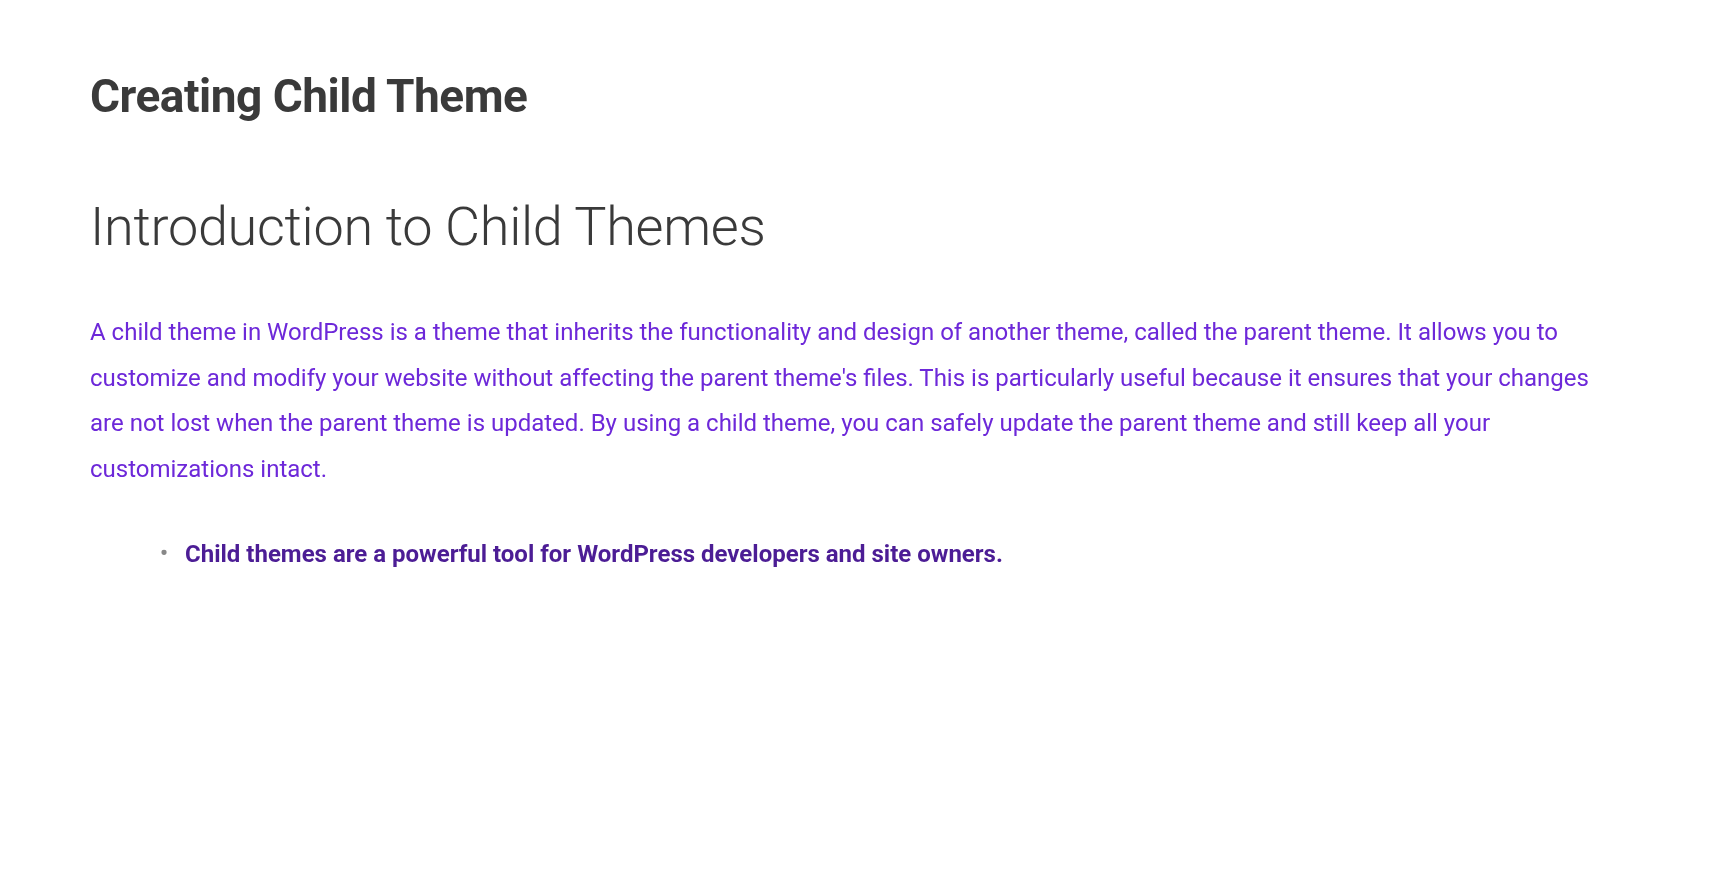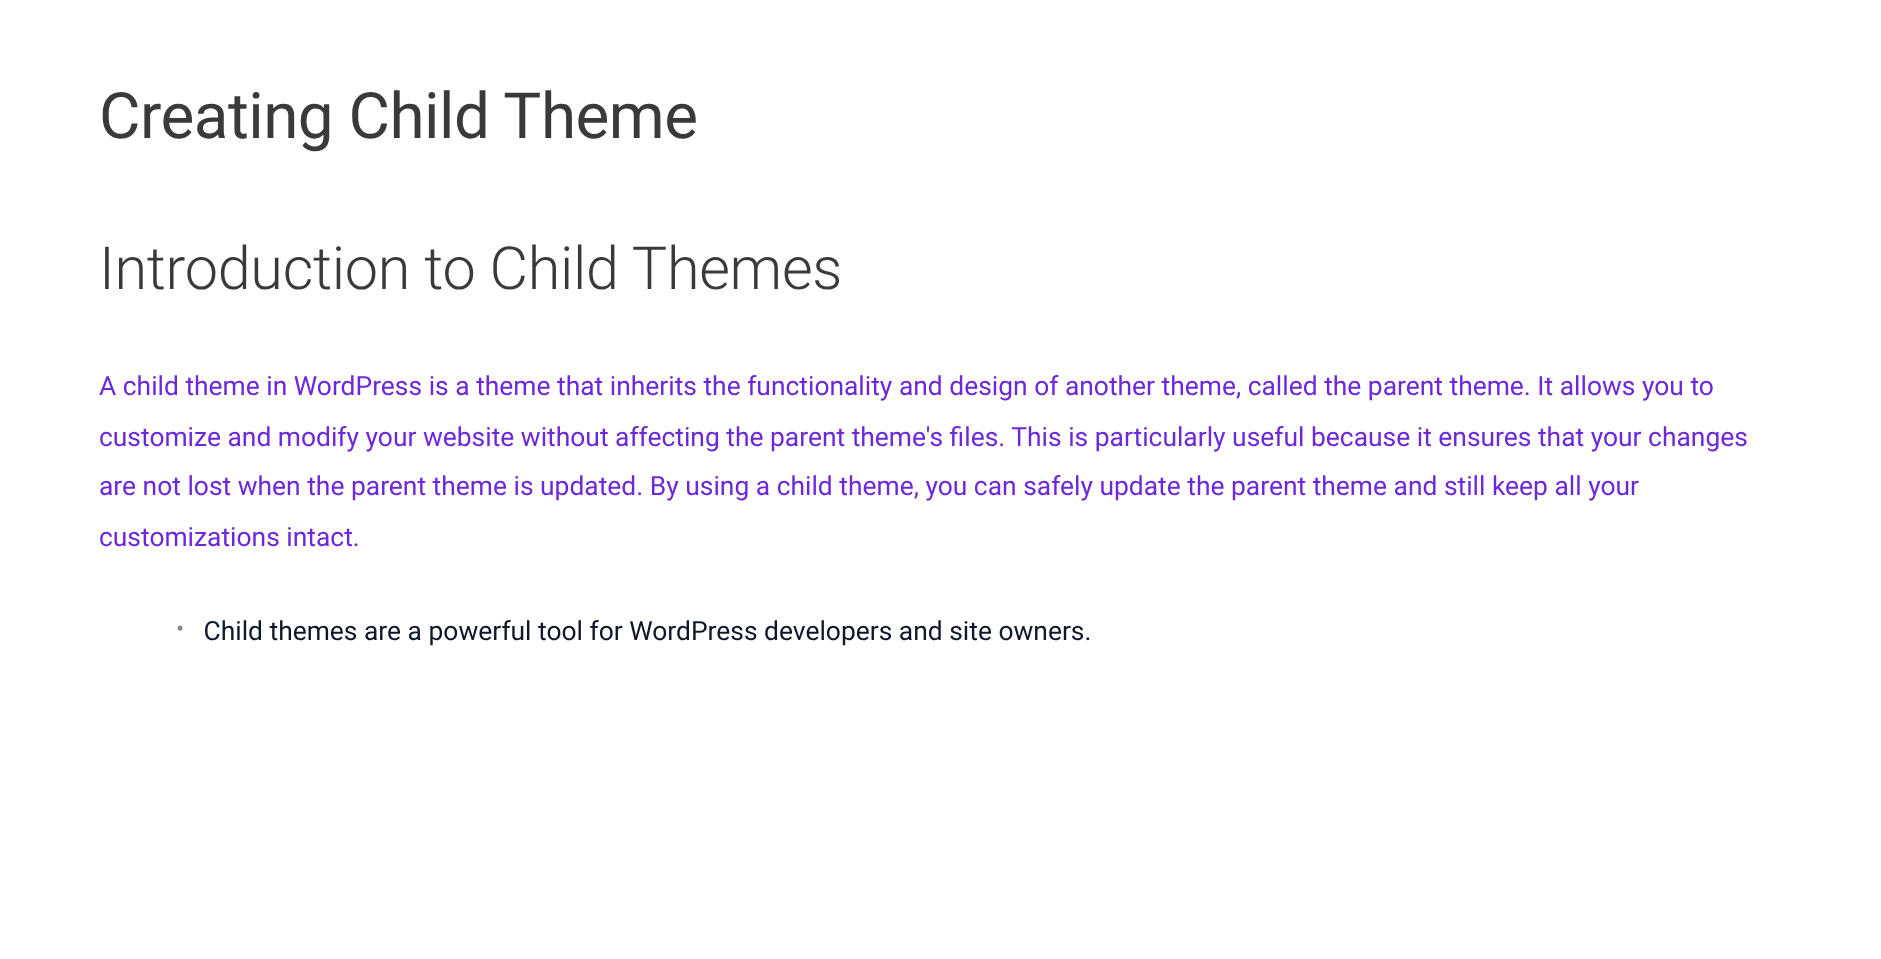--- a/index.html
+++ b/index.html
@@ -10,22 +10,22 @@
     
     body {
       font-family: -apple-system, BlinkMacSystemFont, "Segoe UI", Roboto, "Helvetica Neue", Arial, sans-serif;
       background: #ffffff;
       color: #444444;
       padding: 60px 90px;
       line-height: 1.6;
     }
     
     h1 {
-      font-size: 58px;
-      font-weight: 400;
+      font-size: 46px;
+      font-weight: 700;
       color: #3a3a3a;
       margin-bottom: 50px;
       letter-spacing: -0.5px;
     }
     
     h2 {
       font-size: 54px;
       font-weight: 300;
       color: #3a3a3a;
       margin-bottom: 40px;
@@ -40,22 +40,22 @@
       margin-bottom: 40px;
     }
     
     ul {
       list-style: none;
       padding-left: 70px;
     }
     
     li {
       font-size: 24px;
-      font-weight: 400;
-      color: #0f172a;
+      font-weight: 700;
+      color: #4c1d95;
       line-height: 1.9;
       position: relative;
       padding-left: 25px;
       margin-bottom: 8px;
     }
     
     li::before {
       content: "•";
       position: absolute;
       left: 0;

